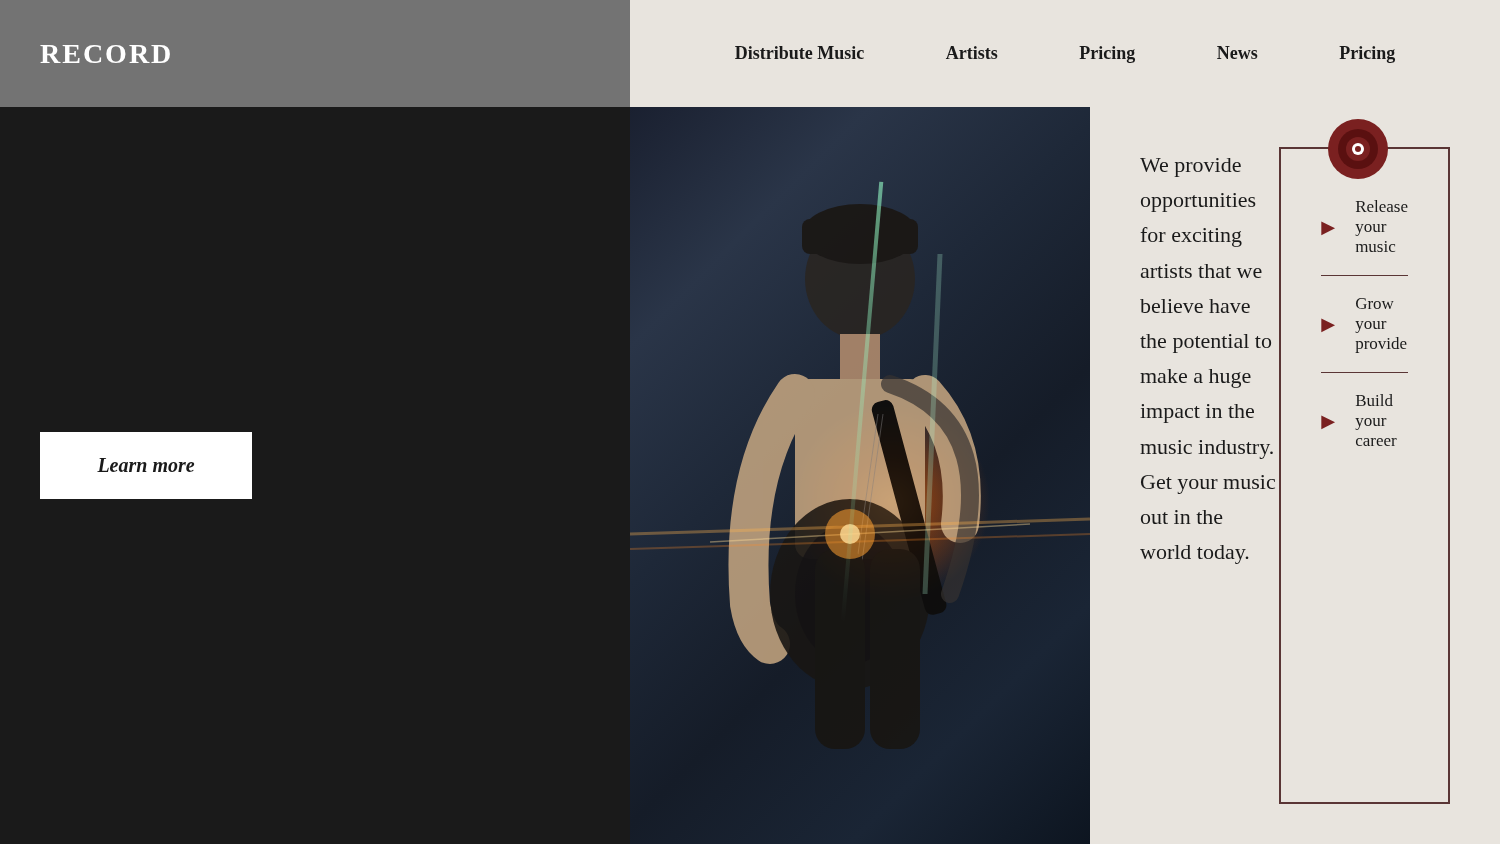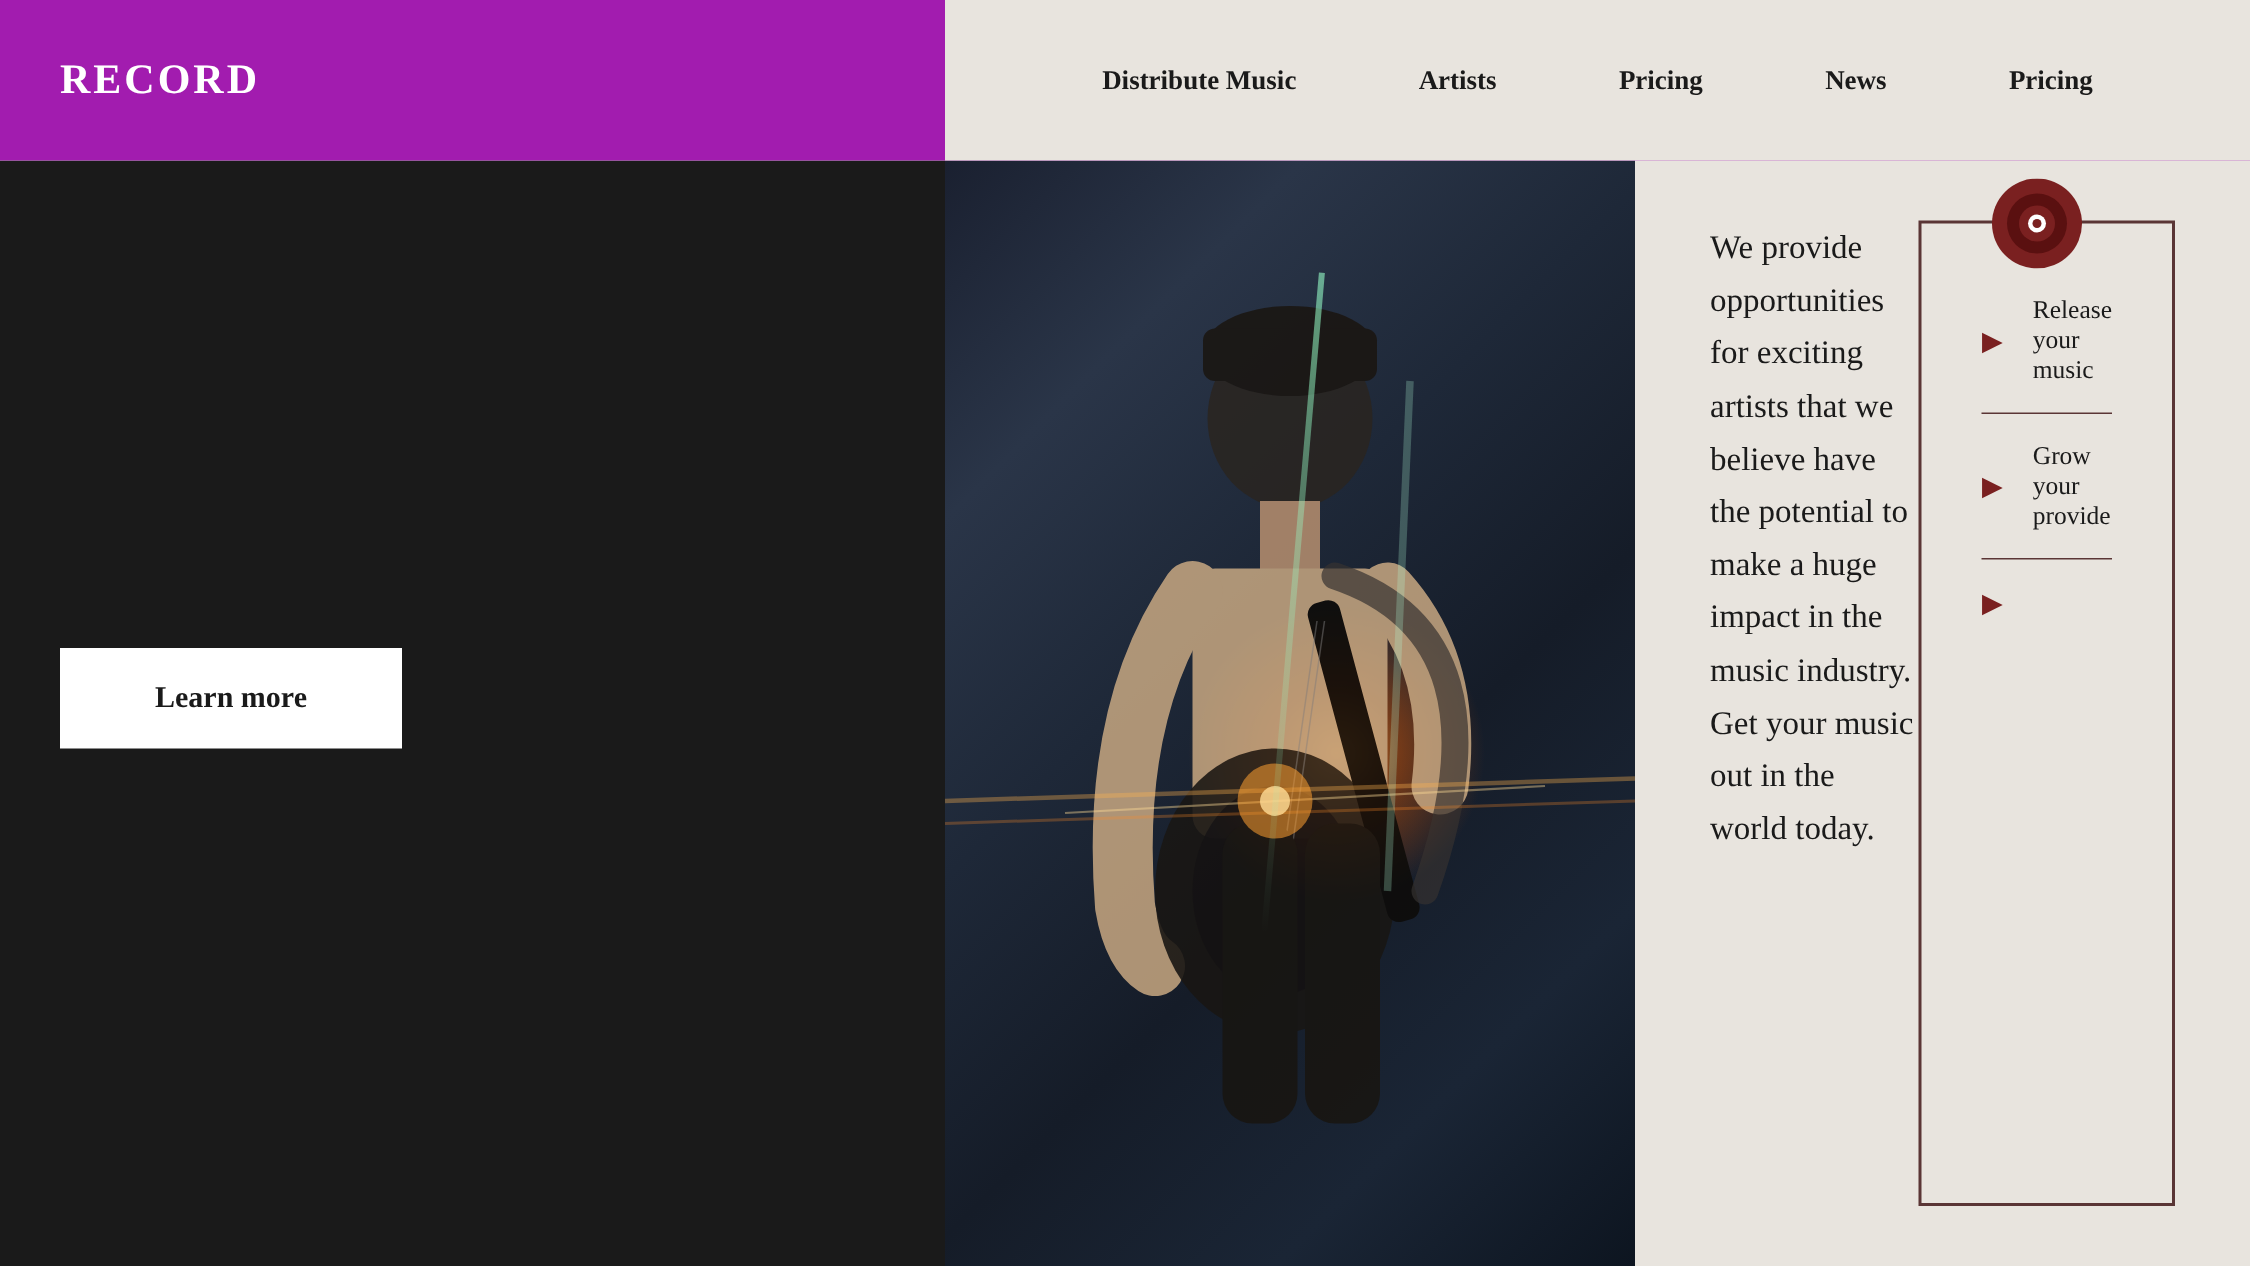--- a/index.html
+++ b/index.html
@@ -22,21 +22,21 @@
       width: 1500px;
       height: 844px;
     }
 
     
     .header {
       display: flex;
       align-items: center;
       width: 100%;
       height: 107px;
-      background: #a21caf;
+      background: #737373;
       position: relative;
       z-index: 10;
     }
 
     .header-left {
       width: 630px;
       display: flex;
       align-items: center;
       padding-left: 40px;
     }
@@ -100,21 +100,22 @@
       display: inline-block;
       background: #ffffff;
       color: #1a1a1a;
       padding: 22px 50px;
       font-size: 20px;
       font-weight: 700;
       font-family: Georgia, serif;
       cursor: pointer;
       border: none;
       text-align: center;
-      width: 228px;
+      width: 212px;
+      font-style: italic;
     }
 
     
     .image-section {
       width: 460px;
       position: relative;
       overflow: hidden;
       background: #2a3040;
     }
 
@@ -311,19 +312,20 @@
           <li class="feature-item">
             <span class="feature-arrow">▶</span>
             <span class="feature-text">Release your music</span>
           </li>
           <li class="feature-item">
             <span class="feature-arrow">▶</span>
             <span class="feature-text">Grow your provide</span>
           </li>
           <li class="feature-item">
             <span class="feature-arrow">▶</span>
+            <span class="feature-text">Build your career</span>
           </li>
         </ul>
       </div>
     </section>
 
   </main>
 </div>
 
 </body></html>

